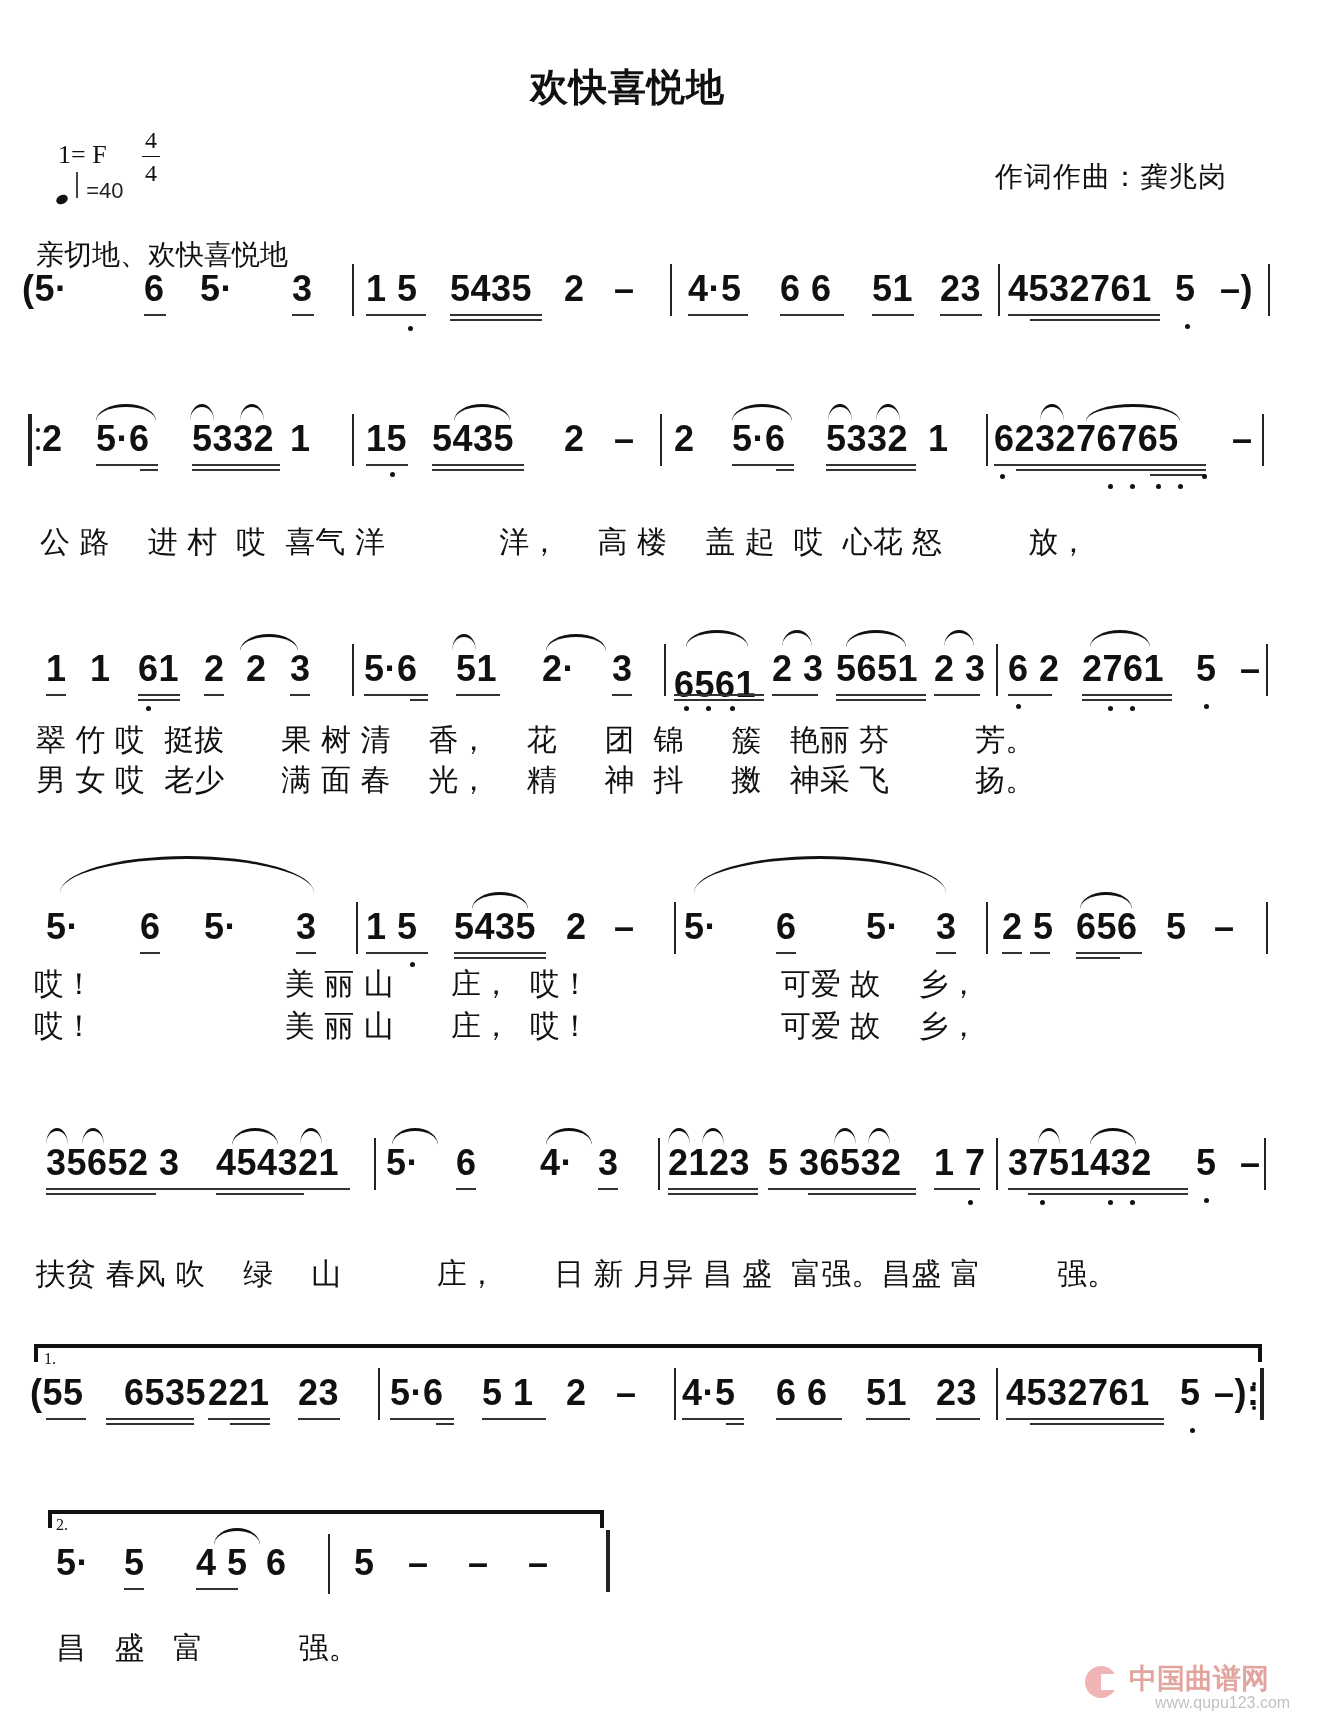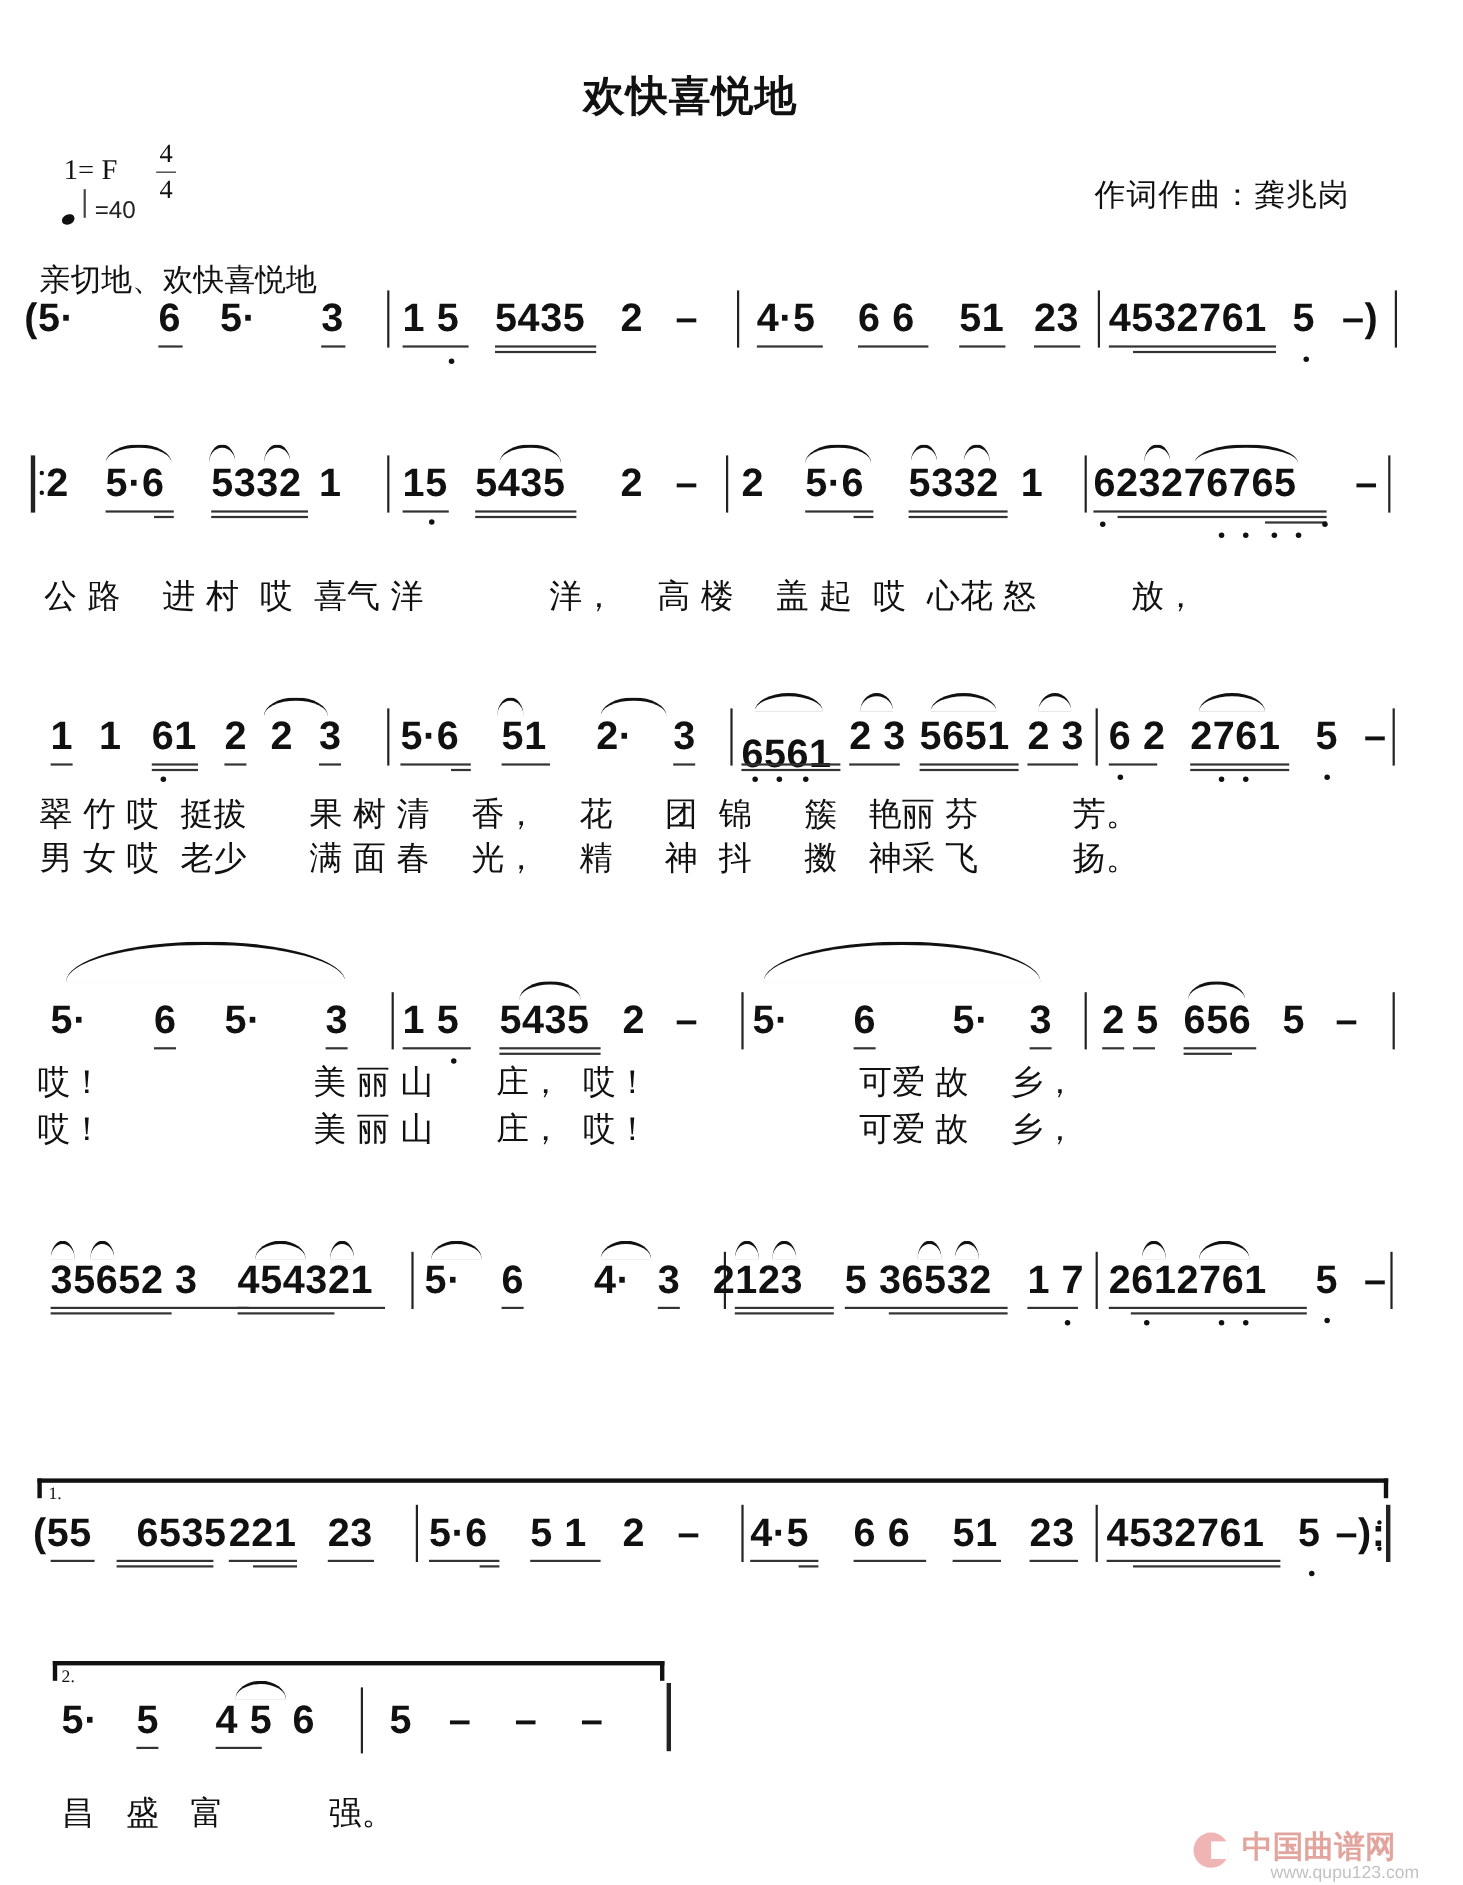--- a/index.html
+++ b/index.html
@@ -254,25 +254,25 @@
   <span class="slur" style="left:1038px;top:-14px;width:22px"></span>
   <span class="slur" style="left:1090px;top:-14px;width:46px"></span>
   <span class="n" style="left:46px;top:0">35652 3</span>
   <span class="n" style="left:216px;top:0">454321</span>
   <span class="bl" style="left:374px;top:-4px;height:52px"></span>
   <span class="n" style="left:386px;top:0">5·</span>
   <span class="n" style="left:456px;top:0">6</span>
   <span class="n" style="left:540px;top:0">4·</span>
   <span class="n" style="left:598px;top:0">3</span>
   <span class="bl" style="left:658px;top:-4px;height:52px"></span>
-  <span class="n" style="left:648px;top:0">2123</span>
+  <span class="n" style="left:668px;top:0">2123</span>
   <span class="n" style="left:768px;top:0">5 36532</span>
   <span class="n" style="left:934px;top:0">1 7</span>
   <span class="bl" style="left:996px;top:-4px;height:52px"></span>
-  <span class="n" style="left:1008px;top:0">2612761</span>
+  <span class="n" style="left:1008px;top:0">3751432</span>
   <span class="n" style="left:1196px;top:0">5</span>
   <span class="n" style="left:1240px;top:0">–</span>
   <span class="bl" style="left:1264px;top:-4px;height:52px"></span>
   <span class="ul" style="left:46px;top:46px;width:180px"></span>
   <span class="ul" style="left:46px;top:51px;width:110px"></span>
   <span class="ul" style="left:216px;top:46px;width:134px"></span>
   <span class="ul" style="left:216px;top:51px;width:88px"></span>
   <span class="ul" style="left:456px;top:46px;width:20px"></span>
   <span class="ul" style="left:598px;top:46px;width:20px"></span>
   <span class="ul" style="left:668px;top:46px;width:90px"></span>
@@ -280,20 +280,21 @@
   <span class="ul" style="left:768px;top:46px;width:148px"></span>
   <span class="ul" style="left:808px;top:51px;width:108px"></span>
   <span class="ul" style="left:934px;top:46px;width:46px"></span>
   <span class="dot" style="left:968px;top:58px"></span>
   <span class="ul" style="left:1008px;top:46px;width:180px"></span>
   <span class="ul" style="left:1028px;top:51px;width:160px"></span>
   <span class="dot" style="left:1040px;top:58px"></span>
   <span class="dot" style="left:1108px;top:58px"></span>
   <span class="dot" style="left:1130px;top:58px"></span>
   <span class="dot" style="left:1204px;top:56px"></span>
+  <span class="lyr" style="left:36px;top:112px">扶贫 春风 吹    绿    山          庄，      日 新 月异 昌 盛  富强。昌盛 富        强。</span>
 </div>
 
 <div class="row" style="top:1372px;height:80px;">
   <span class="volta" style="left:34px;top:-28px;width:1220px;border-right:4px solid #111;border-left-width:4px;"></span>
   <span class="vnum" style="left:44px;top:-22px">1.</span>
   <span class="n" style="left:30px;top:0">(55</span>
   <span class="n" style="left:124px;top:0">6535</span>
   <span class="n" style="left:208px;top:0">221</span>
   <span class="n" style="left:298px;top:0">23</span>
   <span class="bl" style="left:378px;top:-4px;height:52px"></span>

